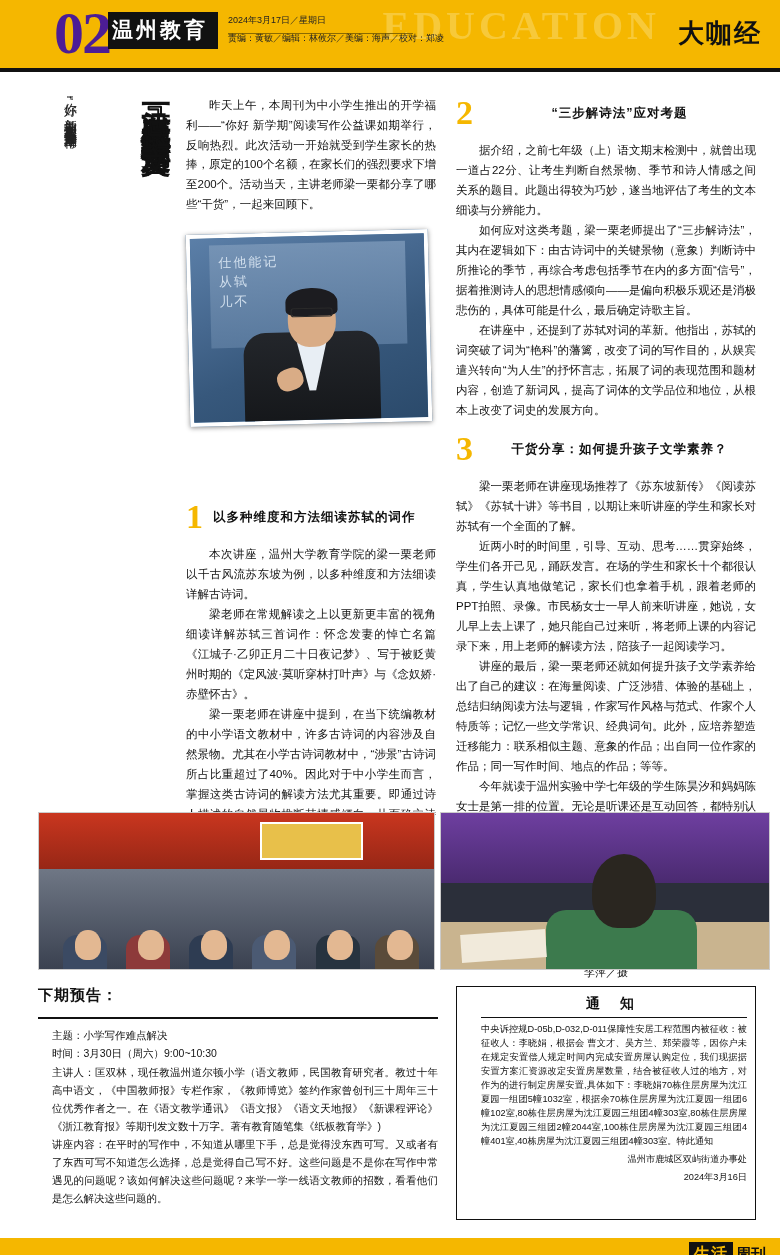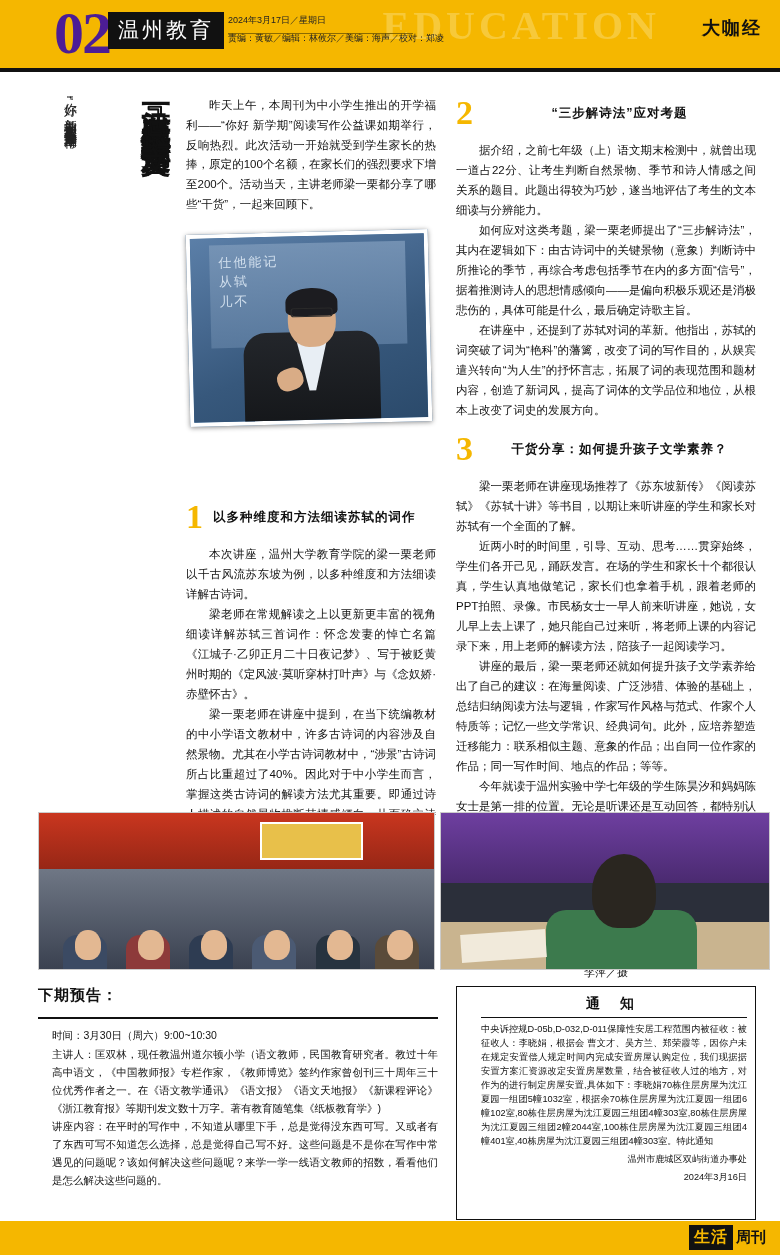--- a/index.html
+++ b/index.html
@@ -27,36 +27,36 @@
   .pageno {
     position:absolute; left:14px; top:2px;
     font-size:60px; font-weight:bold; color:#4c1d95;
     font-family:Liberation Serif, serif; line-height:62px;
     letter-spacing:-2px;
     margin-left:40px;
   }
   .section-tag {
     position:absolute; left:108px; top:12px;
     background:#111; color:#fff;
-    font-size:21px; font-weight:normal; letter-spacing:3px;
-    padding:4px 10px 5px 10px;
+    font-size:21px; font-weight:bold; letter-spacing:3px;
+    padding:4px 10px 5px 4px;
   }
   .masthead-meta1 {
     position:absolute; left:228px; top:14px;
     font-size:9px; color:#222;
     border-bottom:1px solid #8a6a00;
     padding-bottom:6px; width:185px;
   }
   .masthead-meta2 {
     position:absolute; left:228px; top:32px;
     font-size:9px; color:#222; width:240px;
   }
   .brand-right {
     position:absolute; right:18px; top:16px;
-    font-size:18px; font-weight:bold; color:#111;
+    font-size:26px; font-weight:bold; color:#111;
     letter-spacing:2px;
     text-align:right;
   }
   .mast-rule {
     position:absolute; left:0; top:68px; width:780px; height:4px;
     background:#111;
   }
 
   
   .headline-wrap {
@@ -226,21 +226,21 @@
   .notice-title {
     text-align:center; font-size:14px; font-weight:bold;
     letter-spacing:8px; padding:2px 0 4px 0;
   }
   .notice-rule { height:1px; background:#111; margin-bottom:5px; }
   .notice-body { font-size:9.2px; line-height:1.52; text-align:justify; }
   .notice-sign { font-size:9.2px; text-align:right; margin-top:4px; line-height:1.5; }
 
   
   .footer {
-    position:absolute; left:0; bottom:0; width:780px; height:34px;
+    position:absolute; left:0; bottom:0; width:780px; height:17px;
     background:#f5b700;
   }
   .footer-logo {
     position:absolute; right:14px; top:4px;
     display:flex; align-items:center; gap:3px;
   }
   .footer-logo .blk {
     background:#111; color:#f5b700; font-weight:bold;
     font-size:16px; padding:2px 5px; letter-spacing:1px;
   }
@@ -349,20 +349,21 @@
     <div class="kid-body"></div>
     <div class="kid-head"></div>
     <div class="paper"></div>
   </div>
 </div>
 
 <div class="preview">
   <div class="preview-title">下期预告：</div>
   <div class="preview-rule"></div>
   <div class="preview-body pv-indent">
+    <div class="pv-line">主题：小学写作难点解决</div>
     <div class="pv-line">时间：3月30日（周六）9:00~10:30</div>
     <div class="pv-para" style="text-indent:0">主讲人：匡双林，现任教温州道尔顿小学（语文教师，民国教育研究者。教过十年高中语文，《中国教师报》专栏作家，《教师博览》签约作家曾创刊三十周年三十位优秀作者之一。在《语文教学通讯》《语文报》《语文天地报》《新课程评论》《浙江教育报》等期刊发文数十万字。著有教育随笔集《纸板教育学》)</div>
     <div class="pv-para" style="text-indent:0">讲座内容：在平时的写作中，不知道从哪里下手，总是觉得没东西可写。又或者有了东西可写不知道怎么选择，总是觉得自己写不好。这些问题是不是你在写作中常遇见的问题呢？该如何解决这些问题呢？来学一学一线语文教师的招数，看看他们是怎么解决这些问题的。</div>
   </div>
 </div>
 
 <div class="notice">
   <div class="notice-title">通 知</div>
   <div class="notice-rule"></div>
   <div class="notice-body">中央诉控规D-05b,D-032,D-011保障性安居工程范围内被征收：被征收人：李晓娟，根据会 曹文才、吴方兰、郑荣霞等，因你户未在规定安置偿人规定时间内完成安置房屋认购定位，我们现据据安置方案汇资源改定安置房屋数量，结合被征收人过的地方，对作为的进行制定房屋安置,具体如下：李晓娟70栋住层房屋为沈江夏园一组团5幢1032室，根据余70栋住层房屋为沈江夏园一组团6幢102室,80栋住层房屋为沈江夏园三组团4幢303室,80栋住层房屋为沈江夏园三组团2幢2044室,100栋住层房屋为沈江夏园三组团4幢401室,40栋房屋为沈江夏园三组团4幢303室。特此通知</div>

